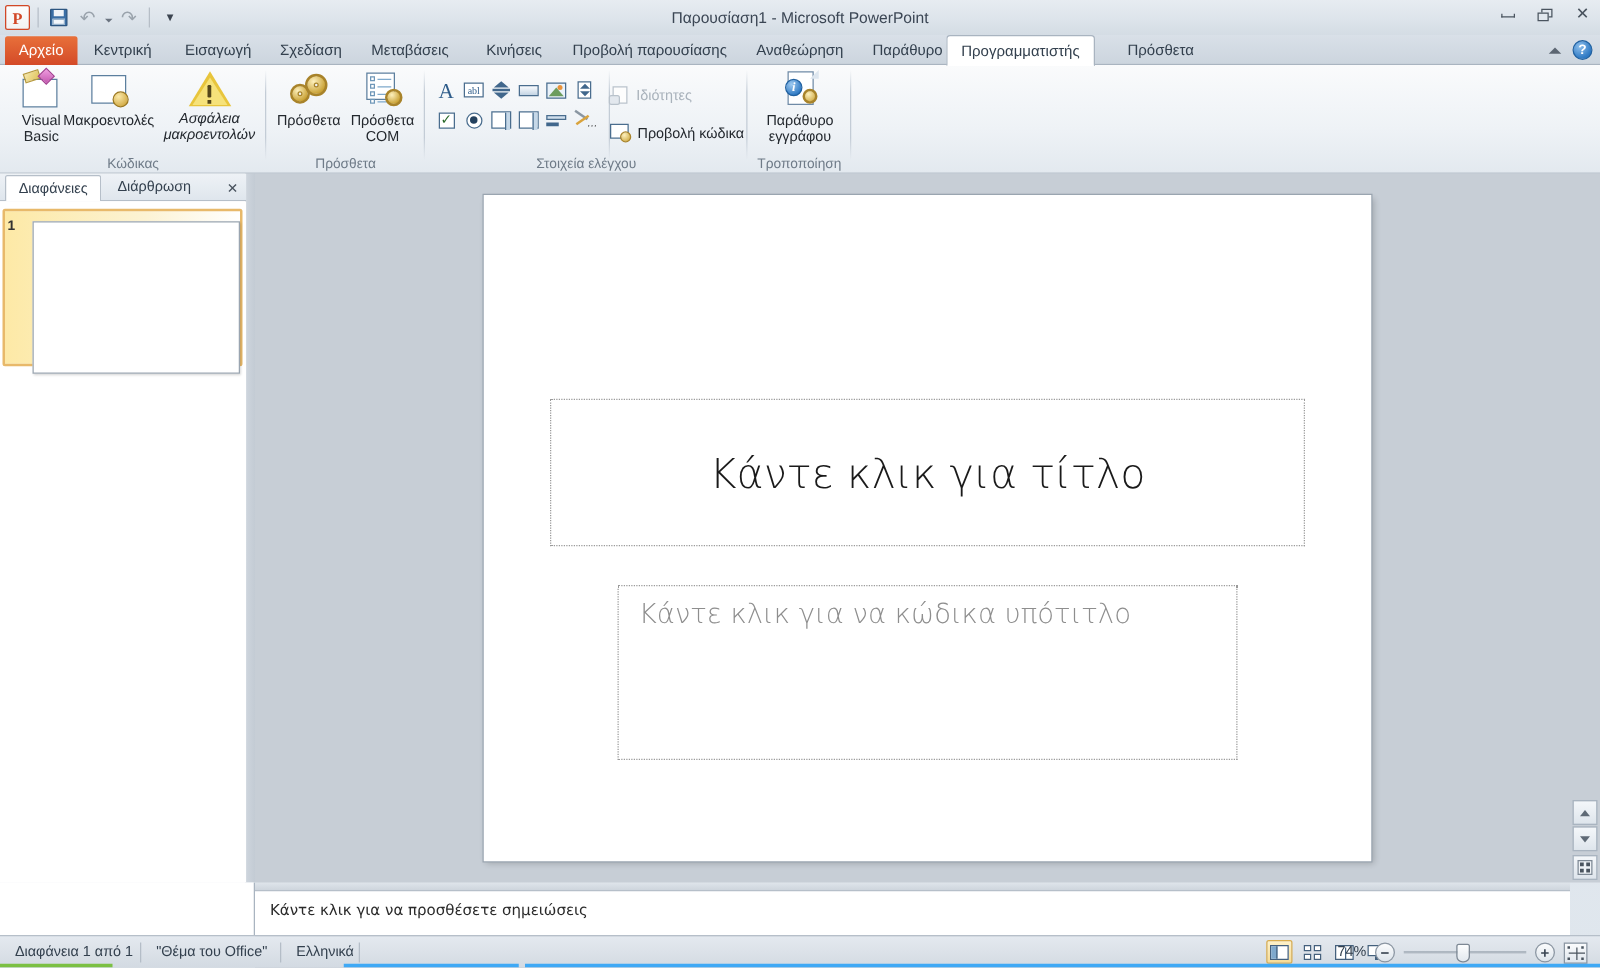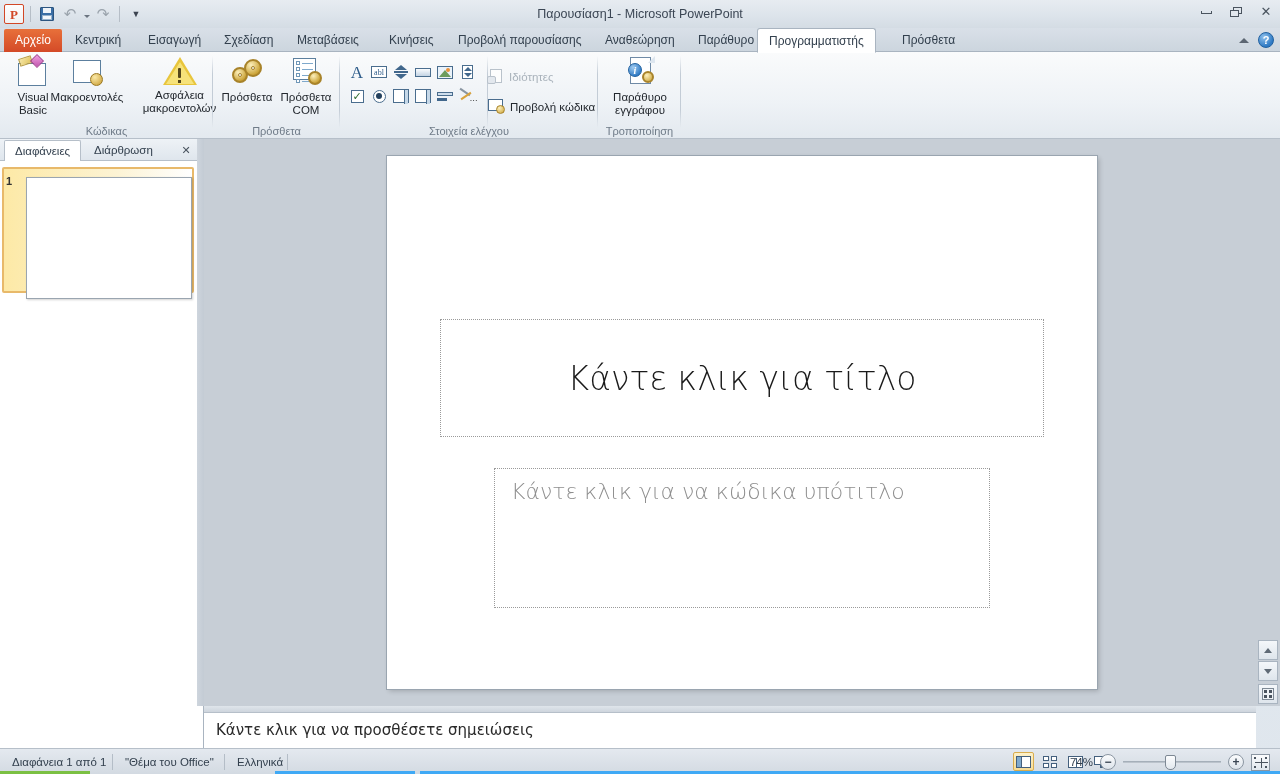--- a/index.html
+++ b/index.html
@@ -395,21 +395,21 @@
   
   .notes-splitter {
     position: absolute; left: 204px; top: 706px; width: 1052px; height: 6px;
     background: linear-gradient(to bottom,#dfe5eb,#ced5dd);
   }
   .notes {
     position: absolute; left: 204px; top: 712px; width: 1052px; height: 36px;
     background: #ffffff; border-top: 1px solid #b6bfc9;
   }
   .notes .txt {
-    position: absolute; left: 12px; top: 8px; font-size: 15px; color: #2a2a2a;
+    position: absolute; left: 12px; top: 8px; font-size: 12px; color: #2a2a2a;
     font-family: "DejaVu Sans", sans-serif;
   }
   .leftbottom {
     position: absolute; left: 0; top: 706px; width: 204px; height: 42px; background: #ffffff;
     border-right: 1px solid #a9b4c0;
   }
 
   
   .statusbar {
     position: absolute; left: 0; bottom: 0; width: 1280px; height: 26px;
@@ -539,21 +539,21 @@
         <span class="lbl">Visual</span>
         <span class="lbl" style="margin-top:0">Basic</span>
       </div>
       <div class="bigbtn" style="left:52px; width:70px;">
         <span class="ic ic-macro">
           <i class="sheet"><i class="hdr"></i><i class="ln"></i><i class="ln"></i><i class="ln"></i><i class="ln"></i></i>
           <i class="gear"></i>
         </span>
         <span class="lbl">Μακροεντολές</span>
       </div>
-      <div class="bigbtn" style="left:137px; width:85px;">
+      <div class="bigbtn" style="left:125px; width:85px;font-style:italic;">
         <span class="ic ic-warn">
           <i class="tri"></i>
             <i class="tri2"></i>
             <i class="bang"></i>
             <i class="dot"></i>
         </span>
         <span class="lbl">Ασφάλεια</span>
         <span class="lbl" style="margin-top:0">μακροεντολών</span>
       </div>
       <div class="glabel">Κώδικας</div>

